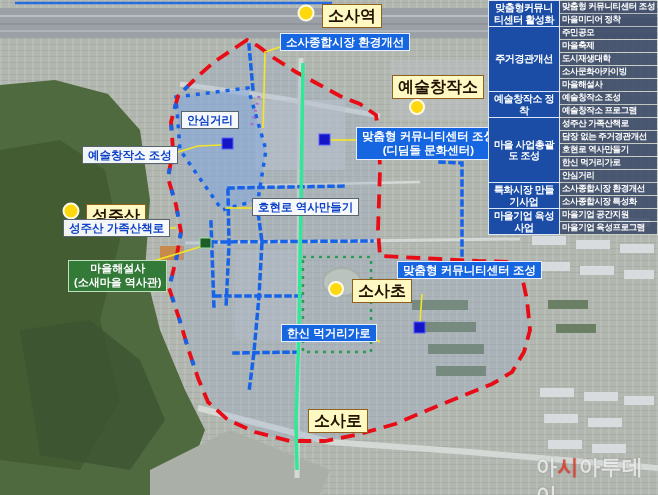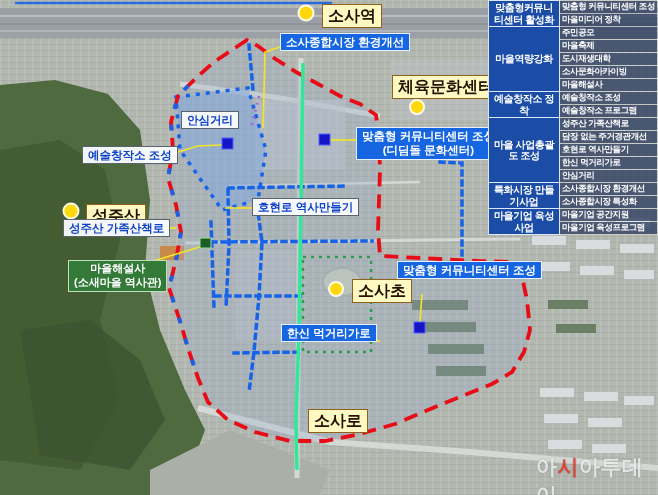--- a/index.html
+++ b/index.html
@@ -168,21 +168,21 @@
       <rect x="222" y="138" width="11" height="11" fill="#1515c8" stroke="#5560ff" stroke-width="1"></rect>
       <rect x="319" y="134" width="11" height="11" fill="#1515c8" stroke="#5560ff" stroke-width="1"></rect>
       <rect x="414" y="322" width="11" height="11" fill="#1515c8" stroke="#5560ff" stroke-width="1"></rect>
       <rect x="200" y="238" width="11" height="10" fill="#1e5c28" stroke="#9de29e" stroke-width="1"></rect>
     </g>
   </svg>
 
 
   <div class="lbl orange" style="left:322px;top:4px;">소사역</div>
   <div class="lbl blue" style="left:280px;top:33px;">소사종합시장 환경개선</div>
-  <div class="lbl orange" style="left:392px;top:75px;">체육문화센터</div>
+  <div class="lbl orange" style="left:392px;top:75px;">예술창작소</div>
   <div class="lbl white" style="left:181px;top:111px;">안심거리</div>
   <div class="lbl white" style="left:82px;top:146px;">예술창작소 조성</div>
   <div class="lbl blue" style="left:356px;top:127px;">
     <span>맞춤형 커뮤니티센터 조성</span>
     <span>(디딤돌 문화센터)</span>
   </div>
   <div class="lbl orange" style="left:86px;top:204px;text-decoration:underline;">성주산</div>
   <div class="lbl white" style="left:63px;top:219px;">성주산 가족산책로</div>
   <div class="lbl white" style="left:252px;top:198px;">호현로 역사만들기</div>
   <div class="lbl green" style="left:68px;top:260px;">
@@ -199,21 +199,21 @@
   <table id="legend">
     <tbody>
         <tr>
           <td class="cat" rowspan="2">맞춤형커뮤니티센터 활성화</td>
           <td class="item">맞춤형 커뮤니티센터 조성</td>
         </tr>
         <tr>
           <td class="item">마을미디어 정착</td>
         </tr>
         <tr>
-          <td class="cat" rowspan="5">마을역량강화</td>
+          <td class="cat" rowspan="5">주거경관개선</td>
           <td class="item">주민공모</td>
         </tr>
         <tr>
           <td class="item">마을축제</td>
         </tr>
         <tr>
           <td class="item">도시재생대학</td>
         </tr>
         <tr>
           <td class="item">소사문화아카이빙</td>

